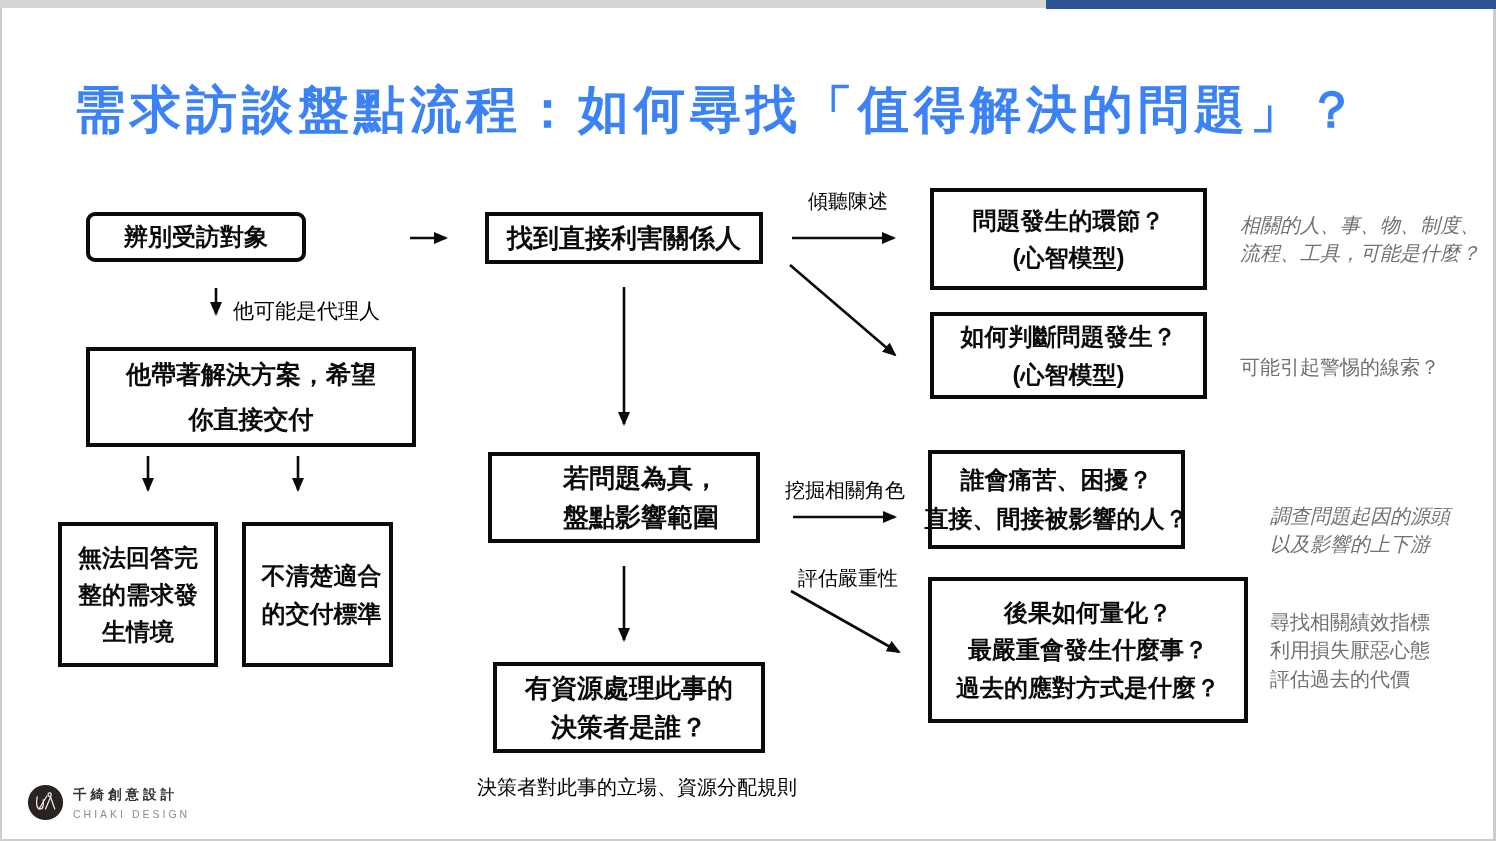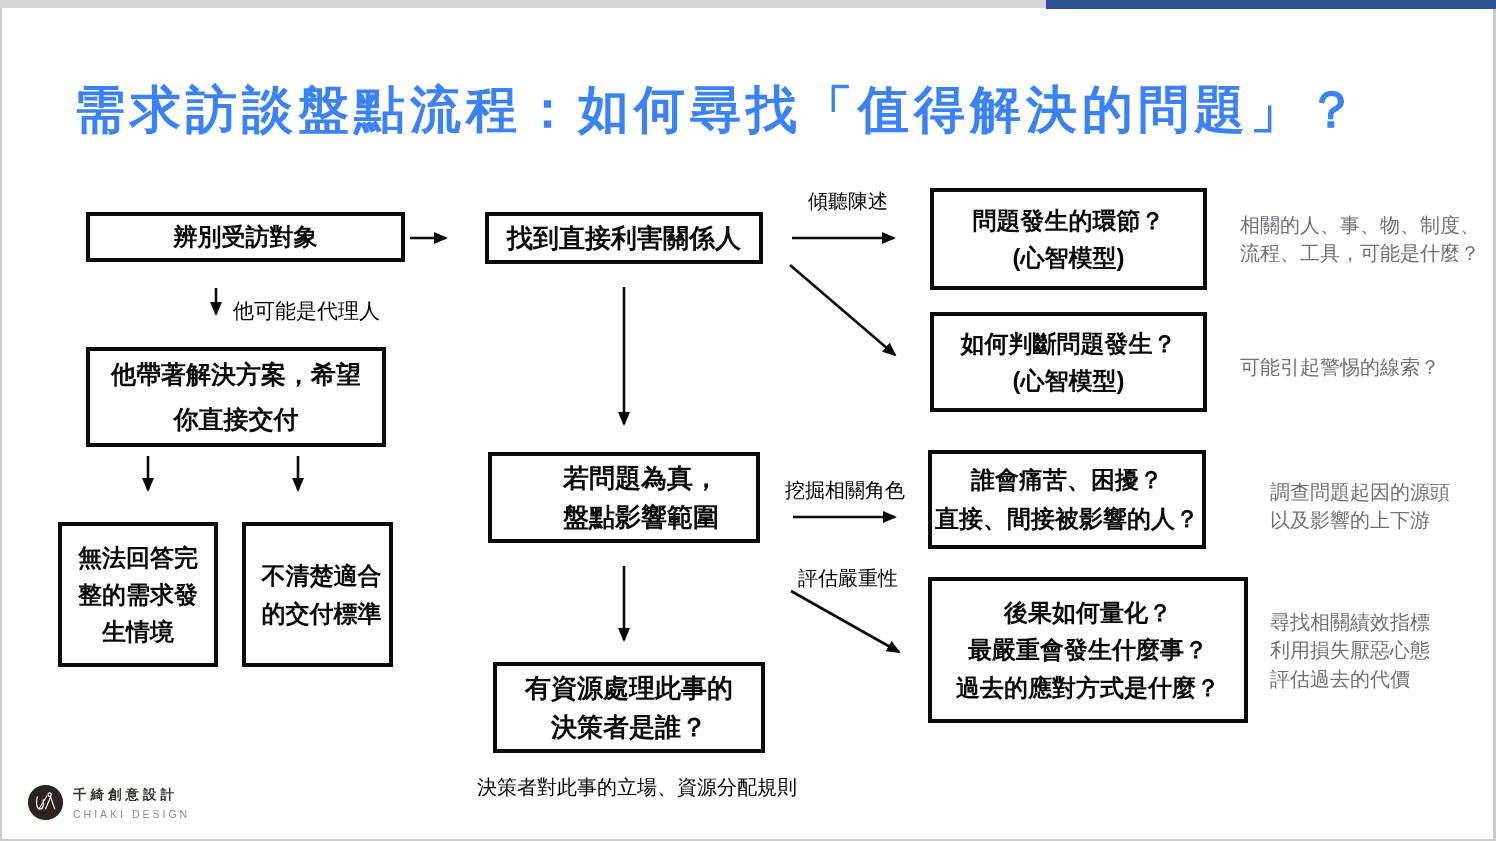--- a/index.html
+++ b/index.html
@@ -73,27 +73,27 @@
     <line x1="298" y1="456" x2="298" y2="490" marker-end="url(#ah)"></line>
     <line x1="792" y1="238" x2="894" y2="238" marker-end="url(#ah)"></line>
     <line x1="790" y1="265" x2="895" y2="355" marker-end="url(#ah)"></line>
     <line x1="624" y1="287" x2="624" y2="424" marker-end="url(#ah)"></line>
     <line x1="793" y1="517" x2="895" y2="517" marker-end="url(#ah)"></line>
     <line x1="791" y1="591" x2="899" y2="652" marker-end="url(#ah)"></line>
     <line x1="624" y1="566" x2="624" y2="640" marker-end="url(#ah)"></line>
   </g>
 </svg>
 
-<div class="fbox" style="left:86px;top:212px;width:319px;height:50px;font-size:24px;">
+<div class="fbox" style="left:86px;top:212px;width:220px;height:50px;font-size:24px;border-radius:9px;">
   <div class="ln">辨別受訪對象</div>
 </div>
 
 <div class="alabel" style="left:233px;top:297px;font-size:21px;text-align:center;">他可能是代理人</div>
 
-<div class="fbox" style="left:86px;top:347px;width:300px;height:100px;font-size:25px;line-height:1.5;gap:8px;">
+<div class="fbox" style="left:86px;top:347px;width:330px;height:100px;font-size:25px;line-height:1.5;gap:8px;">
   <div class="ln">他帶著解決方案，希望</div>
   <div class="ln">你直接交付</div>
 </div>
 
 <div class="fbox" style="left:58px;top:522px;width:160px;height:145px;font-size:24px;line-height:1.55;">
   <div class="ln">無法回答完</div>
   <div class="ln">整的需求發</div>
   <div class="ln">生情境</div>
 </div>
 
@@ -118,50 +118,50 @@
 
 <div class="alabel" style="left:477px;top:774px;">決策者對此事的立場、資源分配規則</div>
 
 <div class="alabel" style="left:808px;top:188px;">傾聽陳述</div>
 
 <div class="fbox" style="left:930px;top:188px;width:277px;height:102px;font-size:24px;line-height:1.55;">
   <div class="ln">問題發生的環節？</div>
   <div class="ln">(心智模型)</div>
 </div>
 
-<div class="fbox" style="left:930px;top:312px;width:277px;height:100px;font-size:24px;line-height:1.55;">
+<div class="fbox" style="left:930px;top:312px;width:277px;height:87px;font-size:24px;line-height:1.55;">
   <div class="ln">如何判斷問題發生？</div>
   <div class="ln">(心智模型)</div>
 </div>
 
 <div class="alabel" style="left:785px;top:477px;">挖掘相關角色</div>
 
-<div class="fbox" style="left:928px;top:450px;width:278px;height:99px;font-size:24px;line-height:1.6;">
+<div class="fbox" style="left:928px;top:450px;width:257px;height:99px;font-size:24px;line-height:1.6;">
   <div class="ln">誰會痛苦、困擾？</div>
   <div class="ln">直接、間接被影響的人？</div>
 </div>
 
 <div class="alabel" style="left:798px;top:565px;">評估嚴重性</div>
 
 <div class="fbox" style="left:928px;top:577px;width:320px;height:146px;font-size:24px;line-height:1.55;">
   <div class="ln">後果如何量化？</div>
   <div class="ln">最嚴重會發生什麼事？</div>
   <div class="ln">過去的應對方式是什麼？</div>
 </div>
 
-<div class="anno" style="left:1240px;top:211px;">
+<div class="anno" style="left:1240px;top:211px;font-style:italic;">
   <div>相關的人、事、物、制度、</div>
   <div>流程、工具，可能是什麼？</div>
 </div>
 
 <div class="anno" style="left:1240px;top:353px;">
   <div>可能引起警惕的線索？</div>
 </div>
 
-<div class="anno" style="left:1270px;top:478px;">
+<div class="anno" style="left:1270px;top:502px;font-style:italic;">
   <div>調查問題起因的源頭</div>
   <div>以及影響的上下游</div>
 </div>
 
 <div class="anno" style="left:1270px;top:608px;">
   <div>尋找相關績效指標</div>
   <div>利用損失厭惡心態</div>
   <div>評估過去的代價</div>
 </div>
 

